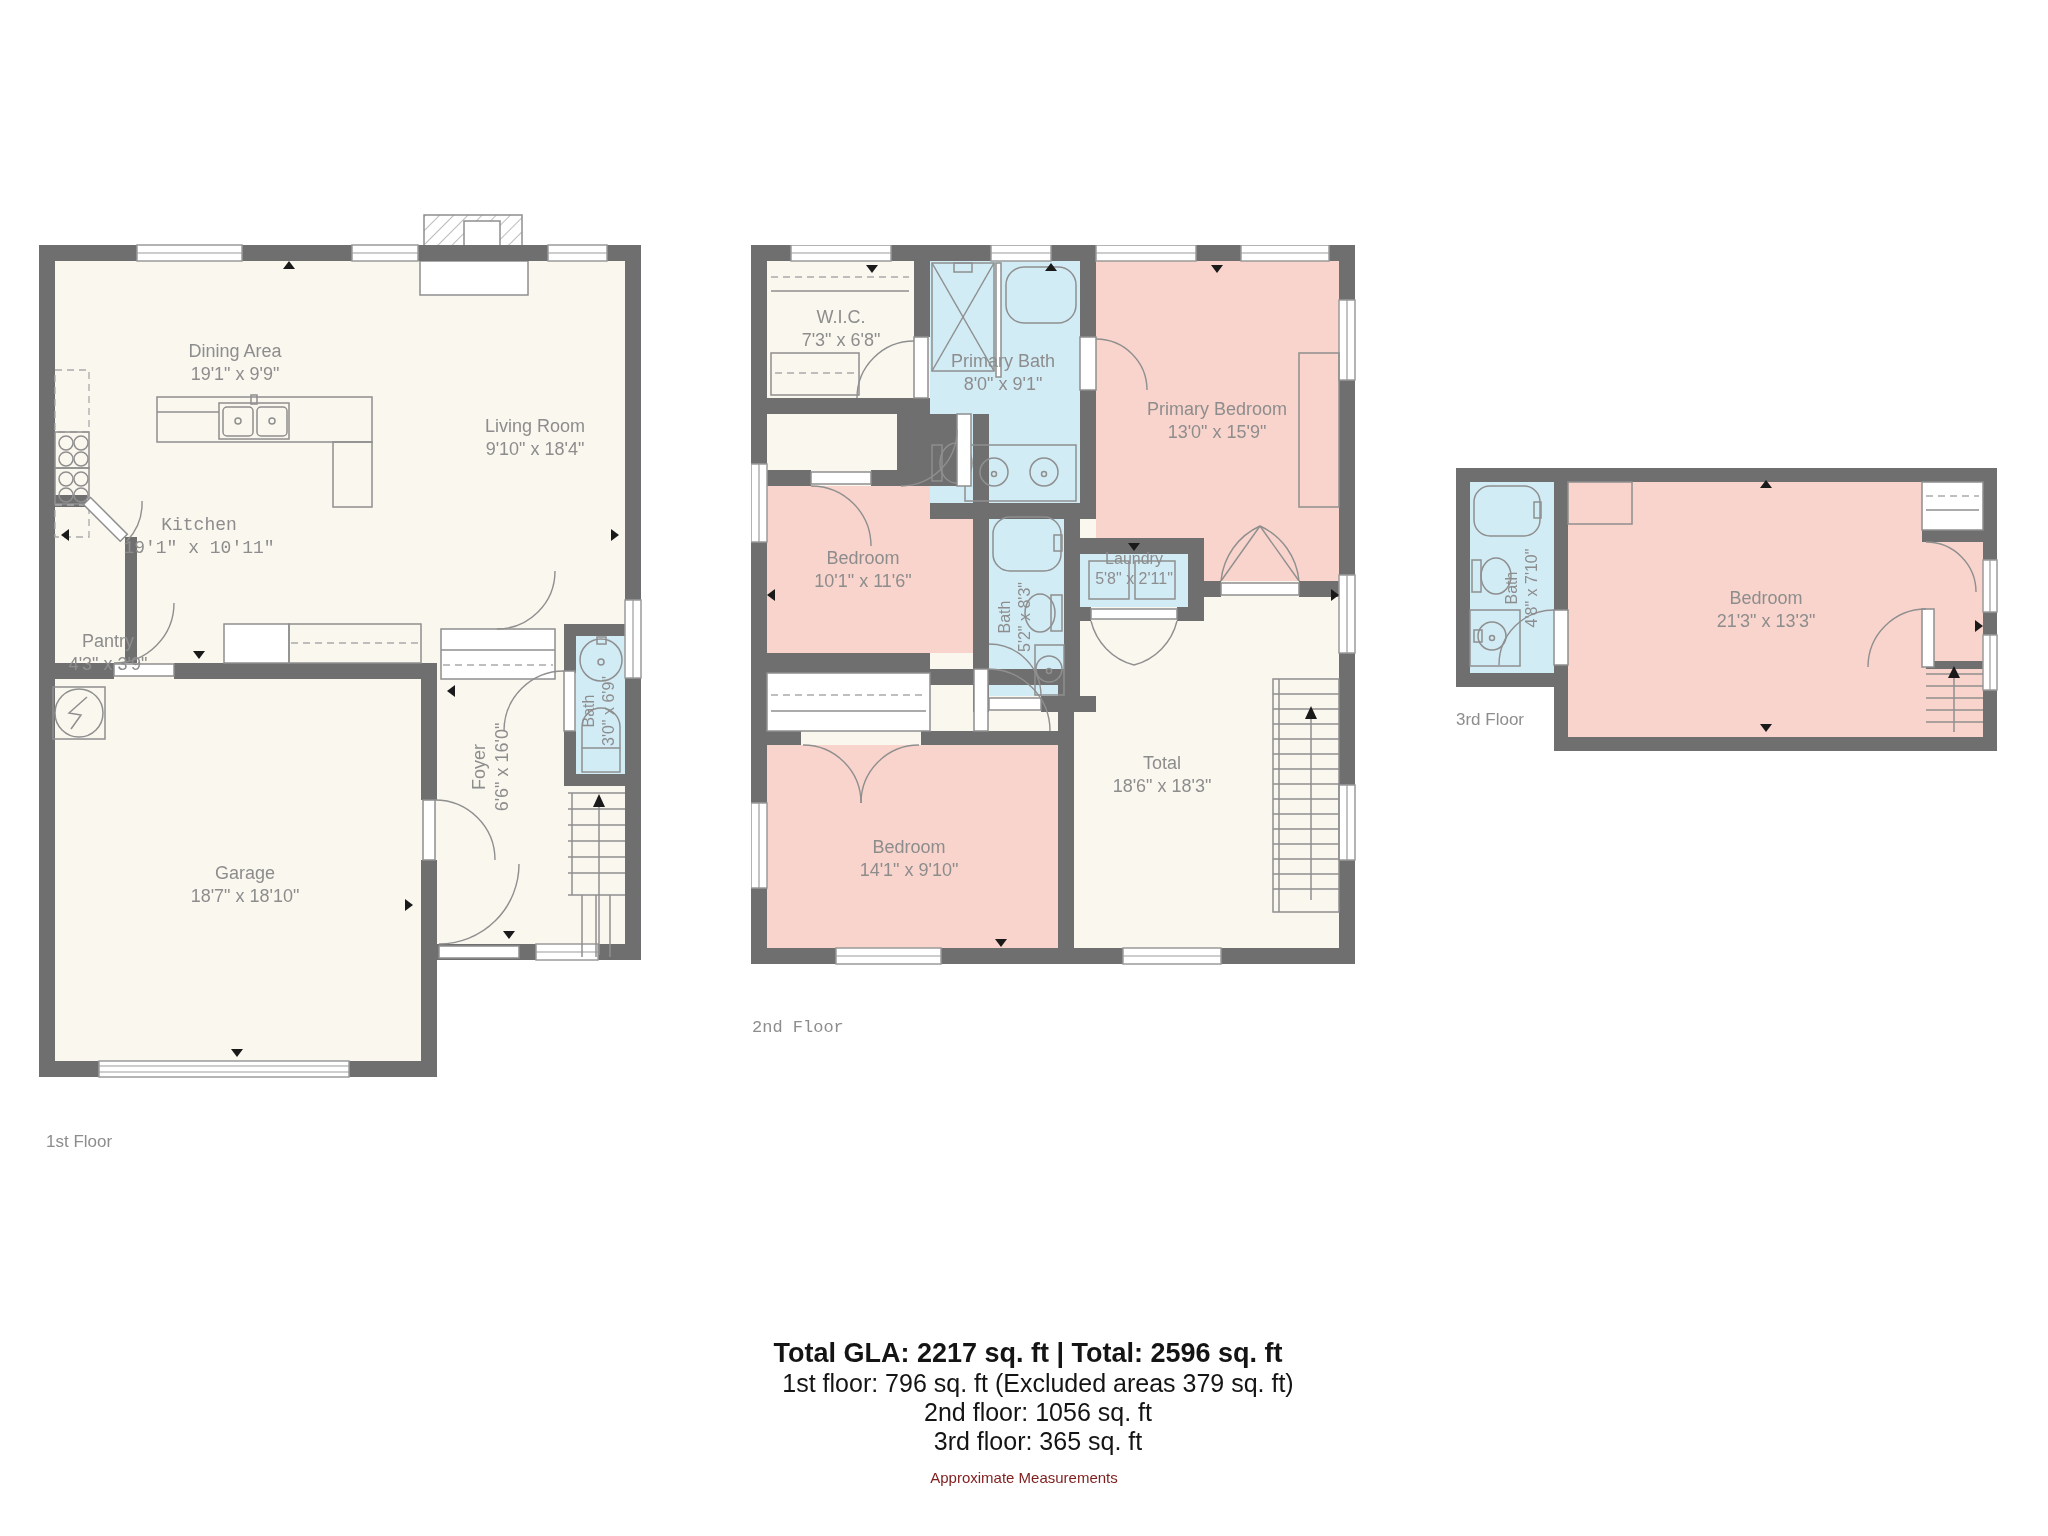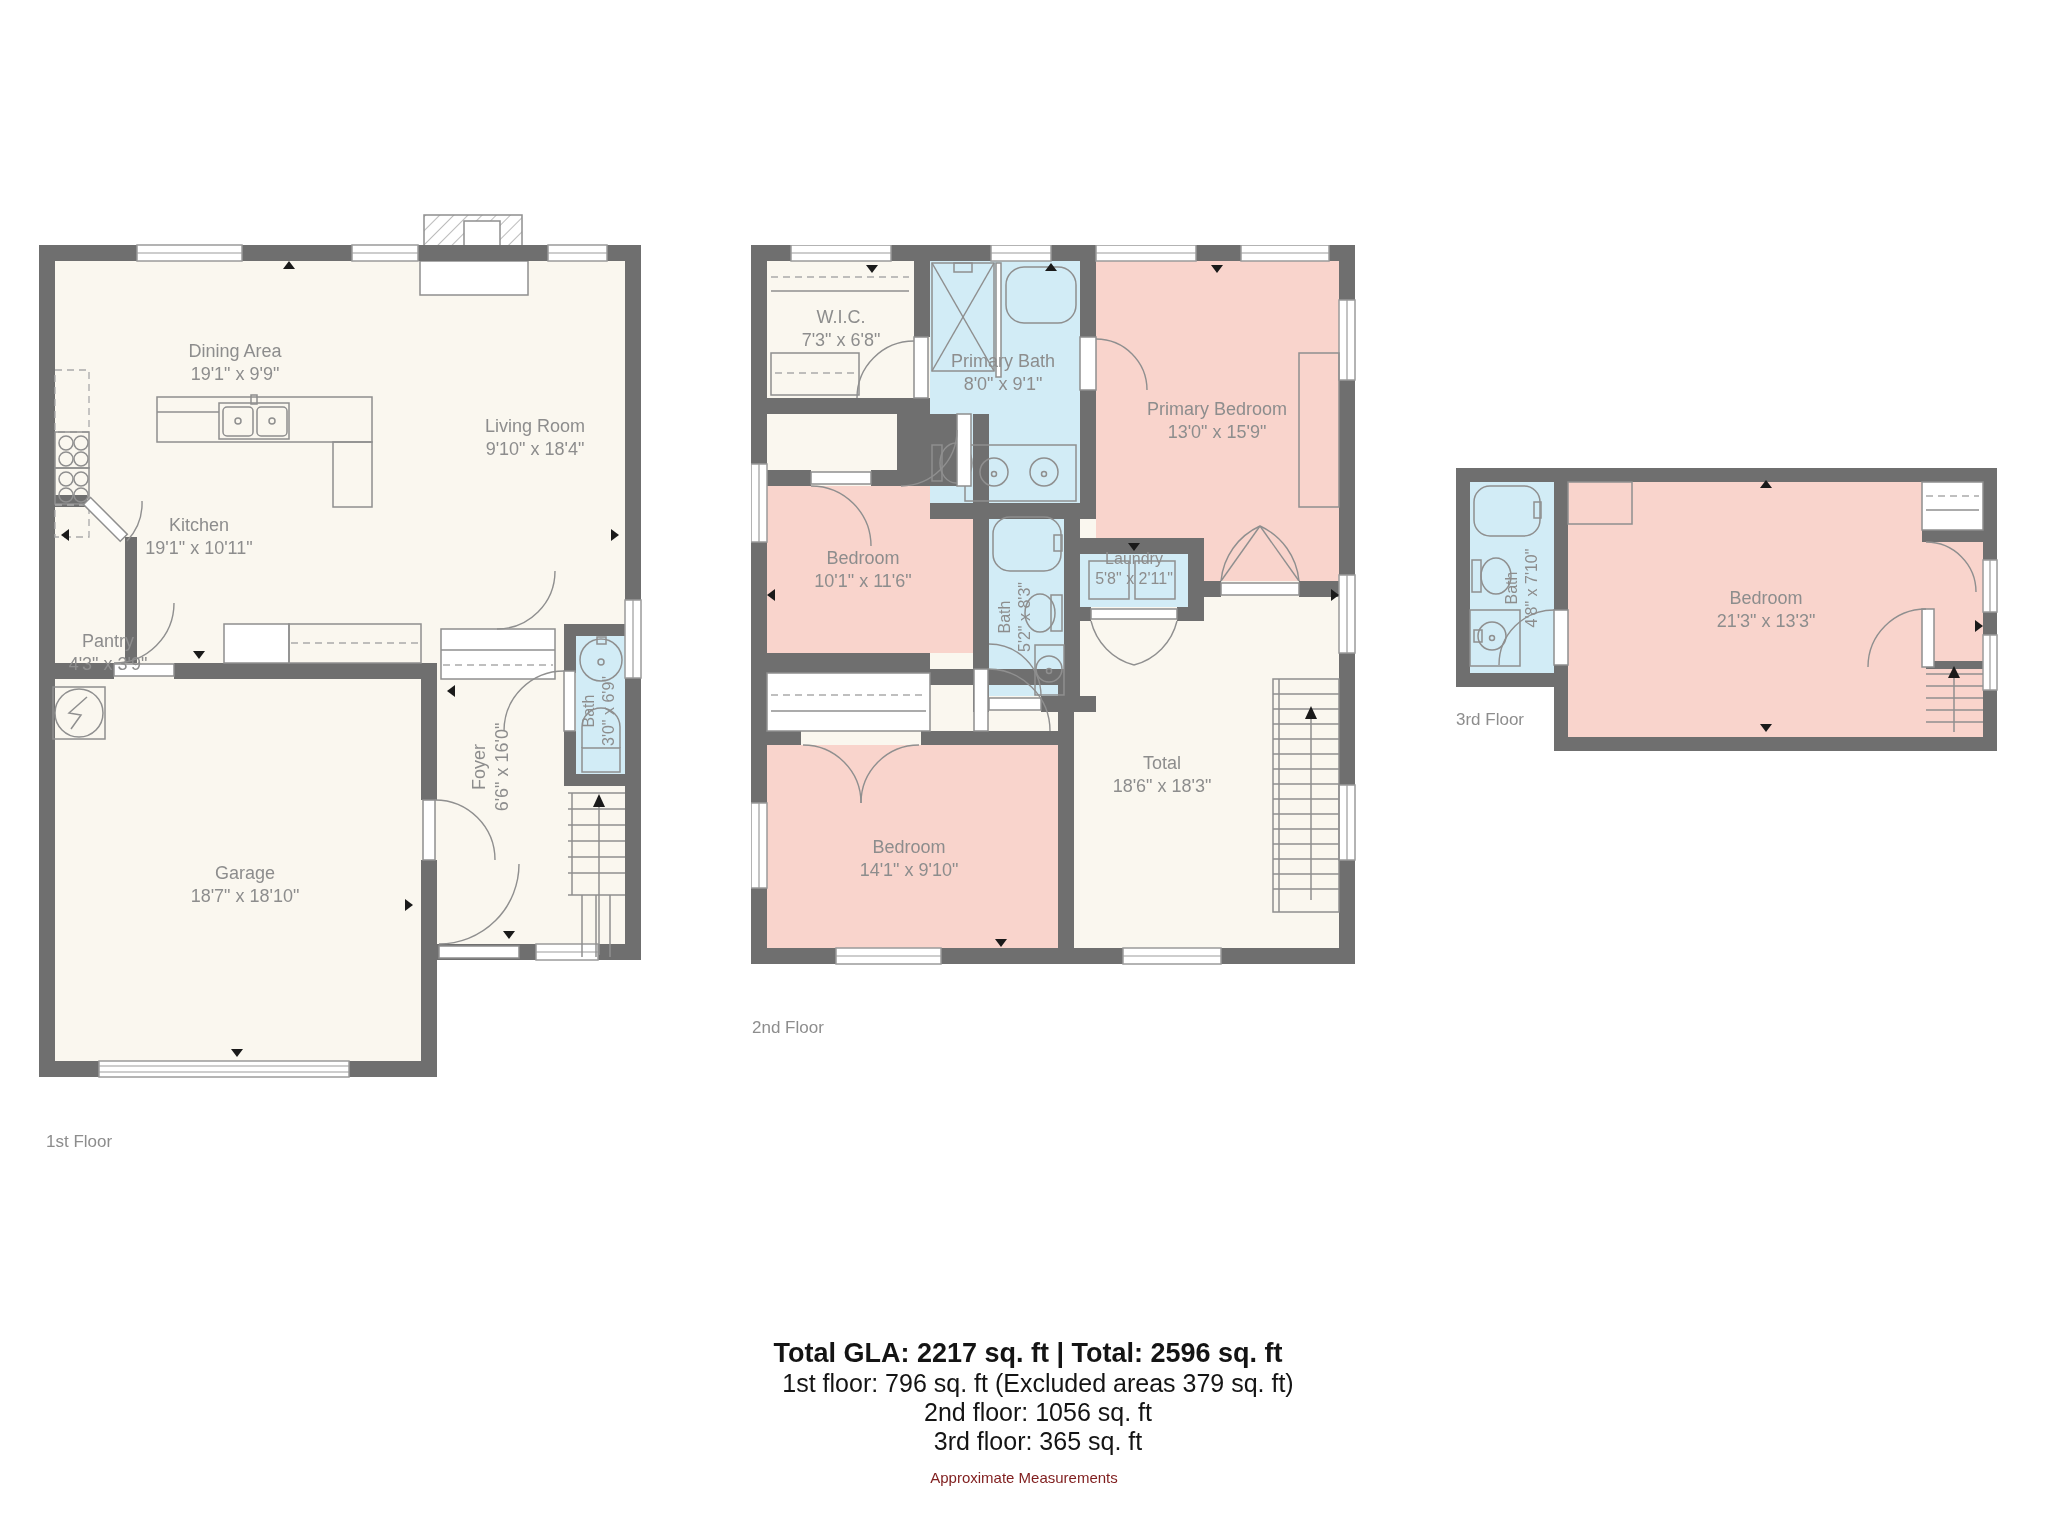--- a/index.html
+++ b/index.html
@@ -188,21 +188,21 @@
   </svg>
 
   <div class="rlabel" style="left:196px;top:158px;">
     <div>Dining Area</div>
     <div>19'1" x 9'9"</div>
   </div>
   <div class="rlabel" style="left:496px;top:233px;">
     <div>Living Room</div>
     <div>9'10" x 18'4"</div>
   </div>
-  <div class="rlabel" style="left:160px;top:332px;">
+  <div class="rlabel" style="left:160px;top:332px;font-family:Liberation Mono, monospace;">
     <div>Kitchen</div>
     <div>19'1" x 10'11"</div>
   </div>
   <div class="rlabel" style="left:56px;top:448px;margin-left:13px;">
     <div>Pantry</div>
     <div>4'3" x 3'9"</div>
   </div>
   <div class="rlabel" style="left:206px;top:680px;">
     <div>Garage</div>
     <div>18'7" x 18'10"</div>
@@ -434,21 +434,21 @@
   </div>
   <div class="rlabel" style="left:411px;top:530px;">
     <div>Total</div>
     <div>18'6" x 18'3"</div>
   </div>
   <div class="rlabel" style="left:158px;top:614px;">
     <div>Bedroom</div>
     <div>14'1" x 9'10"</div>
   </div>
 </div>
-<div class="floor-label" style="left:752px;top:1018px;">2nd Floor</div>
+<div class="floor-label" style="left:752px;top:1018px;font-family:Liberation Mono, monospace;">2nd Floor</div>
 
 <div class="floor" id="floor3" style="left:1456px;top:460px;width:560px;height:300px;">
   <svg width="560" height="300" viewBox="0 0 560 300">
 
     <g>
       <rect class="blue" x="14" y="22" width="84" height="191"></rect>
       <rect class="pink" x="112" y="22" width="415" height="255"></rect>
     </g>
 
     <g>

